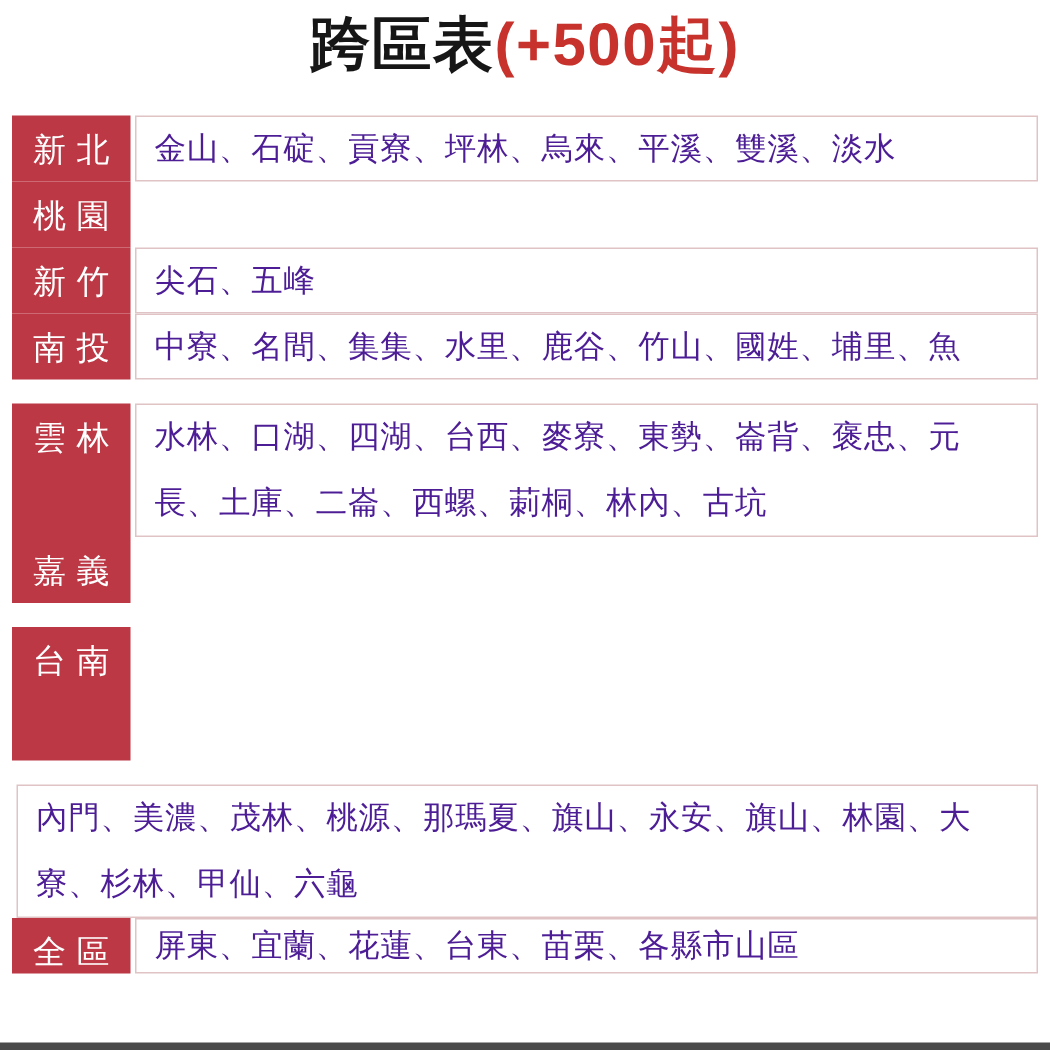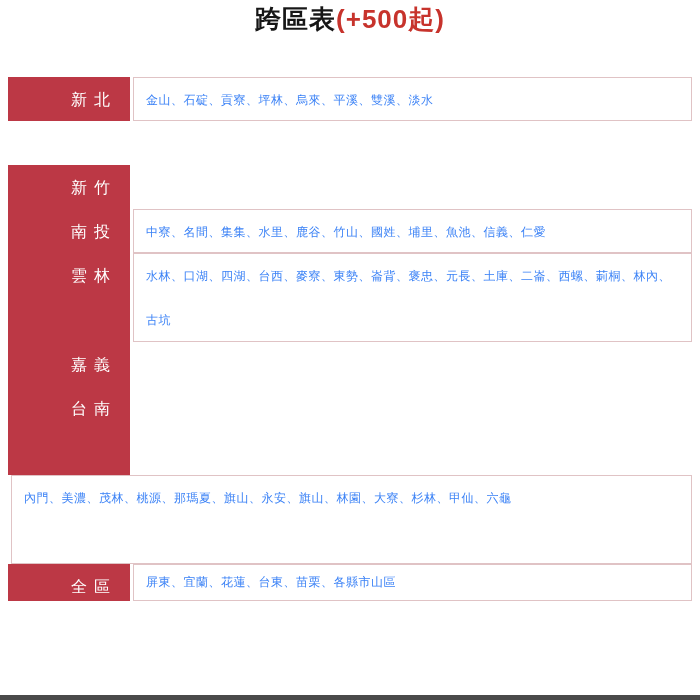--- a/index.html
+++ b/index.html
@@ -14,66 +14,66 @@
     height: 700px;
     background: #ffffff;
     overflow: hidden;
   }
   .title {
     position: absolute;
     top: 2px;
     left: 0;
     width: 100%;
     text-align: center;
-    font-size: 26px;
+    font-size: 40px;
     font-weight: bold;
     letter-spacing: 1px;
     color: #161616;
     white-space: nowrap;
   }
   .title .red-part {
     color: #c7332c;
   }
   .region-table {
     position: absolute;
     top: 77px;
     left: 8px;
     width: 684px;
   }
   .row {
     display: flex;
     height: 44px;
   }
   .row.double {
     height: 89px;
+    margin-top: 16px;
   }
   .row:last-child {
     height: 37px;
   }
   .region {
     flex: none;
     width: 79px;
     background: #bc3845;
     color: #ffffff;
-    font-size: 16px;
+    font-size: 22px;
     line-height: 45px;
     text-align: center;
     letter-spacing: 7px;
     text-indent: 7px;
-    padding-left: 43px;
   }
   .areas {
     flex: 1;
     box-sizing: border-box;
     margin-left: 3px;
     background: #ffffff;
     border: 1px solid #e0c3c5;
     padding: 0 12px;
-    font-size: 12px;
-    color: #3b82f6;
+    font-size: 21px;
+    color: #4c1d95;
     line-height: 44px;
     letter-spacing: 0.5px;
     overflow: hidden;
   }
   .row:last-child .areas {
     line-height: 35px;
     font-family: Liberation Serif, serif;
   }
   .bottom-bar {
     position: absolute;
@@ -90,23 +90,25 @@
 <div class="page">
 
   <div class="title"><span>跨區表</span><span class="red-part">(+500起)</span></div>
 
   <div class="region-table">
       <div class="row">
         <div class="region">新北</div>
         <div class="areas">金山、石碇、貢寮、坪林、烏來、平溪、雙溪、淡水</div>
       </div>
       <div class="row">
+        <div class="region">桃園</div>
       </div>
       <div class="row">
         <div class="region">新竹</div>
+        <div class="areas">尖石、五峰</div>
       </div>
       <div class="row">
         <div class="region">南投</div>
         <div class="areas">中寮、名間、集集、水里、鹿谷、竹山、國姓、埔里、魚池、信義、仁愛</div>
       </div>
       <div class="row double">
         <div class="region">雲林</div>
         <div class="areas">水林、口湖、四湖、台西、麥寮、東勢、崙背、褒忠、元長、土庫、二崙、西螺、莿桐、林內、古坑</div>
       </div>
       <div class="row">

